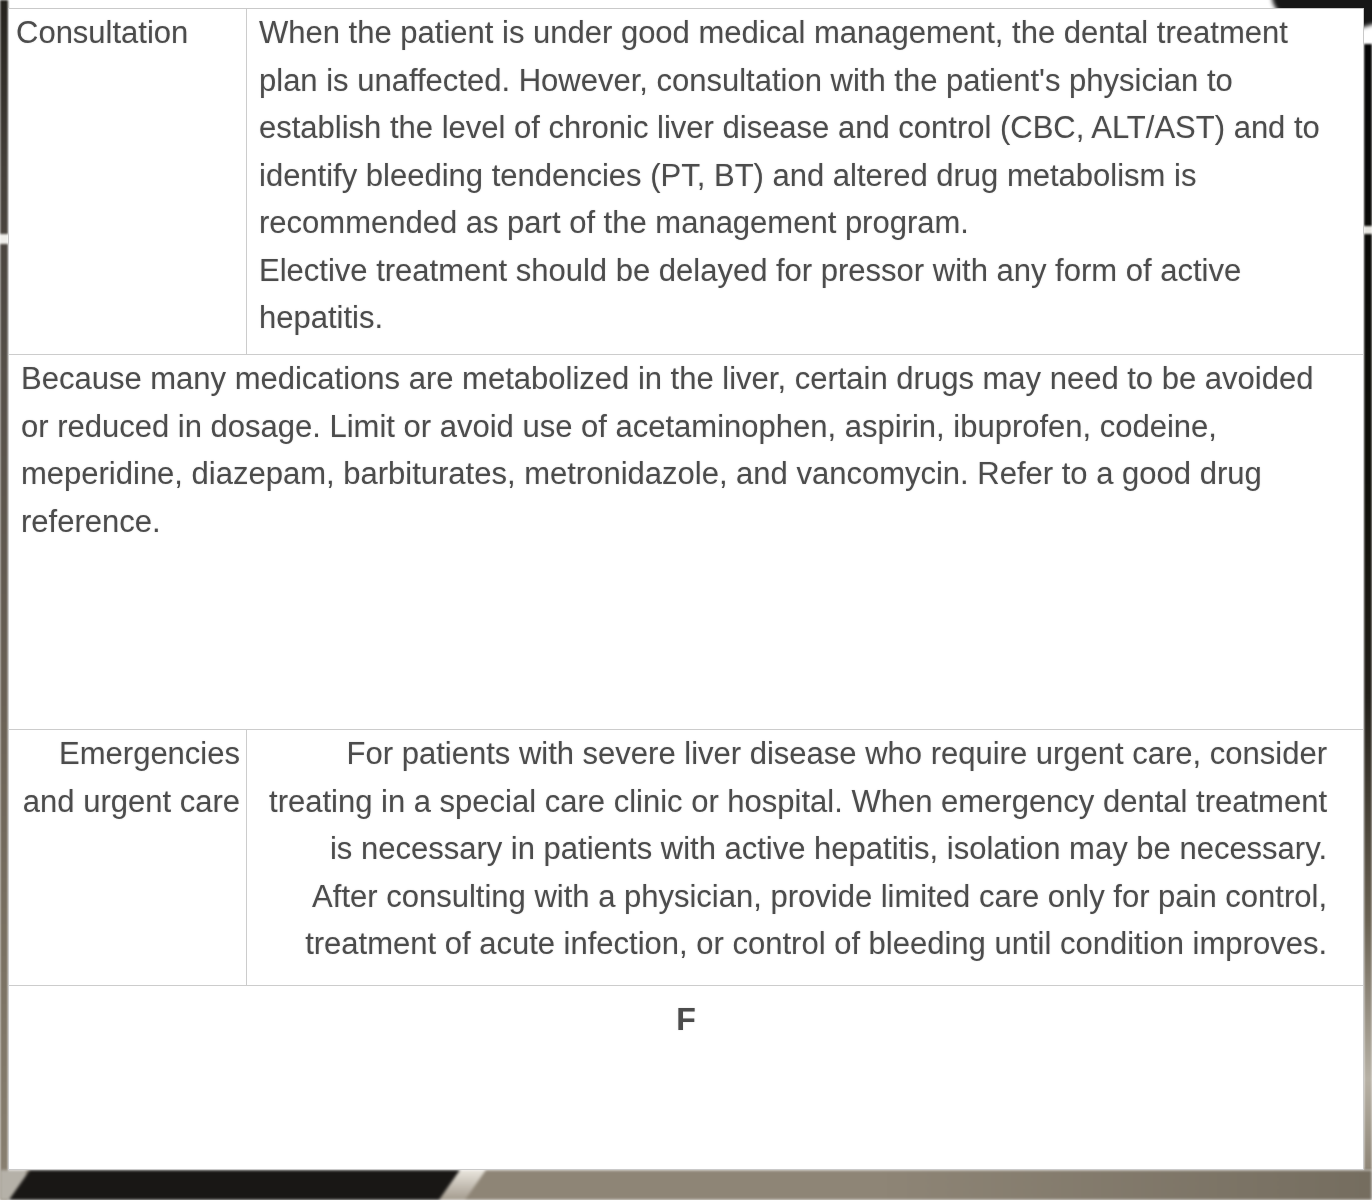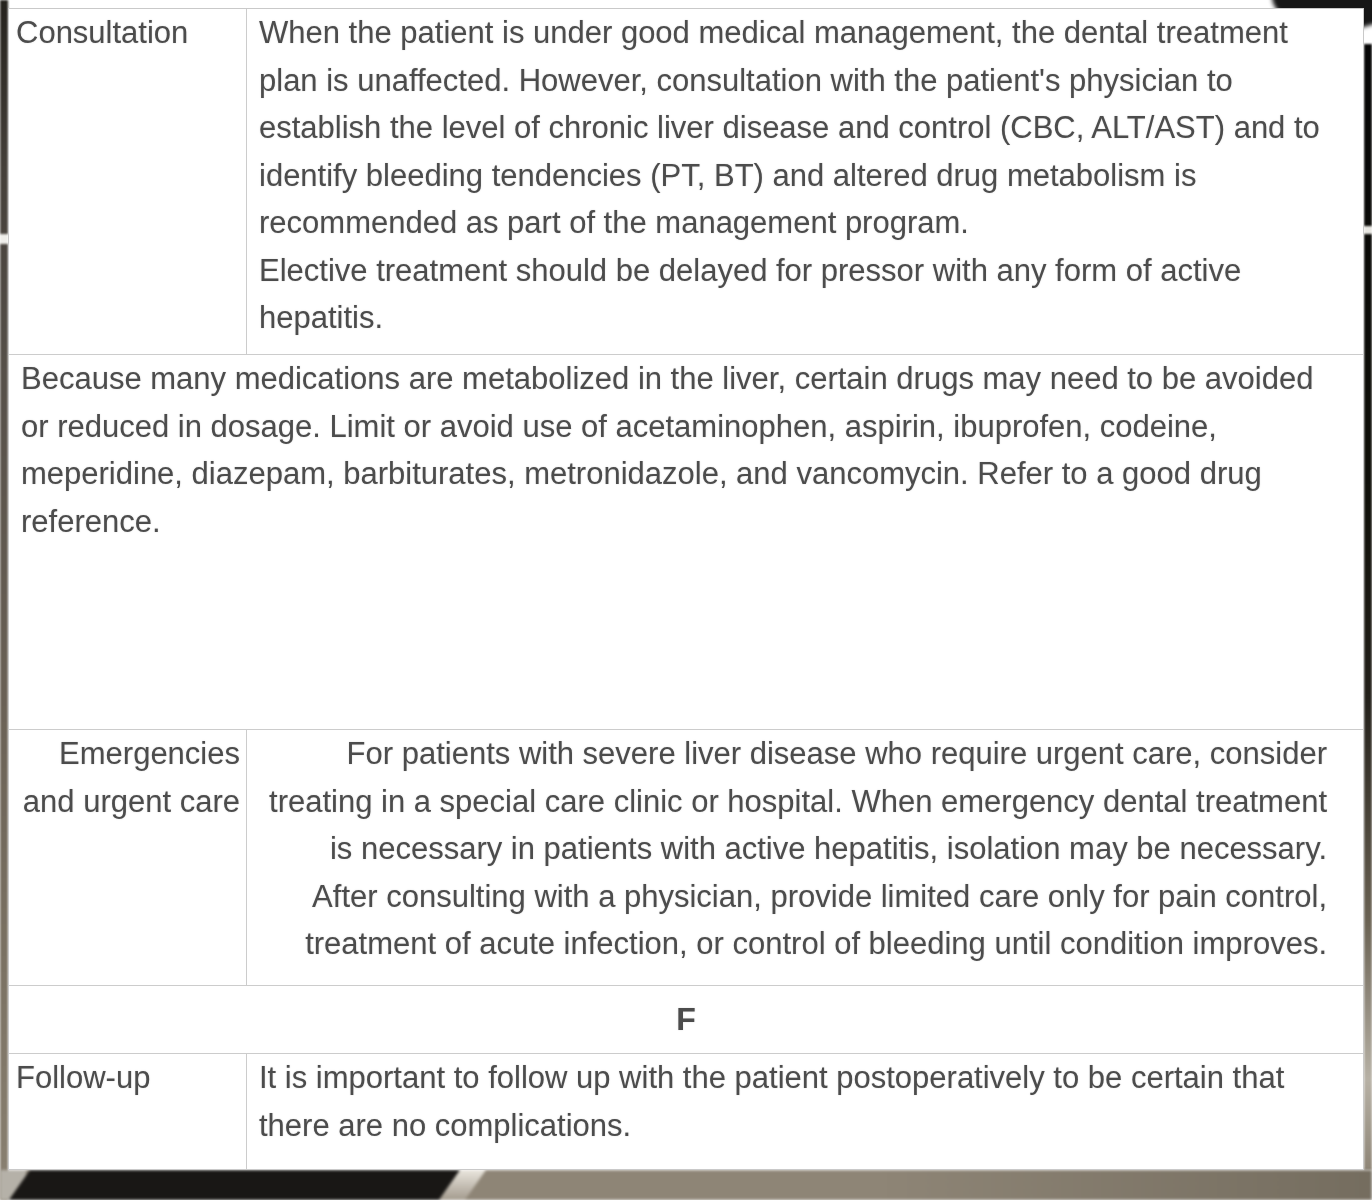--- a/index.html
+++ b/index.html
@@ -106,20 +106,14 @@
     <div class="cell-label">Emergencies and urgent care</div>
     <div class="cell-content">
       <p>For patients with severe liver disease who require urgent care, consider treating in a special care clinic or hospital. When emergency dental treatment is necessary in patients with active hepatitis, isolation may be necessary. After consulting with a physician, provide limited care only for pain control, treatment of acute infection, or control of bleeding until condition improves.</p>
     </div>
   </div>
 
   <div class="row r3">
     <div class="section-header">F</div>
   </div>
 
-  <div class="row r4">
-    <div class="cell-label">Follow-up</div>
-    <div class="cell-content">
-      <p>It is important to follow up with the patient postoperatively to be certain that there are no complications.</p>
-    </div>
-  </div>
 
 </div>
 
 </body></html>

